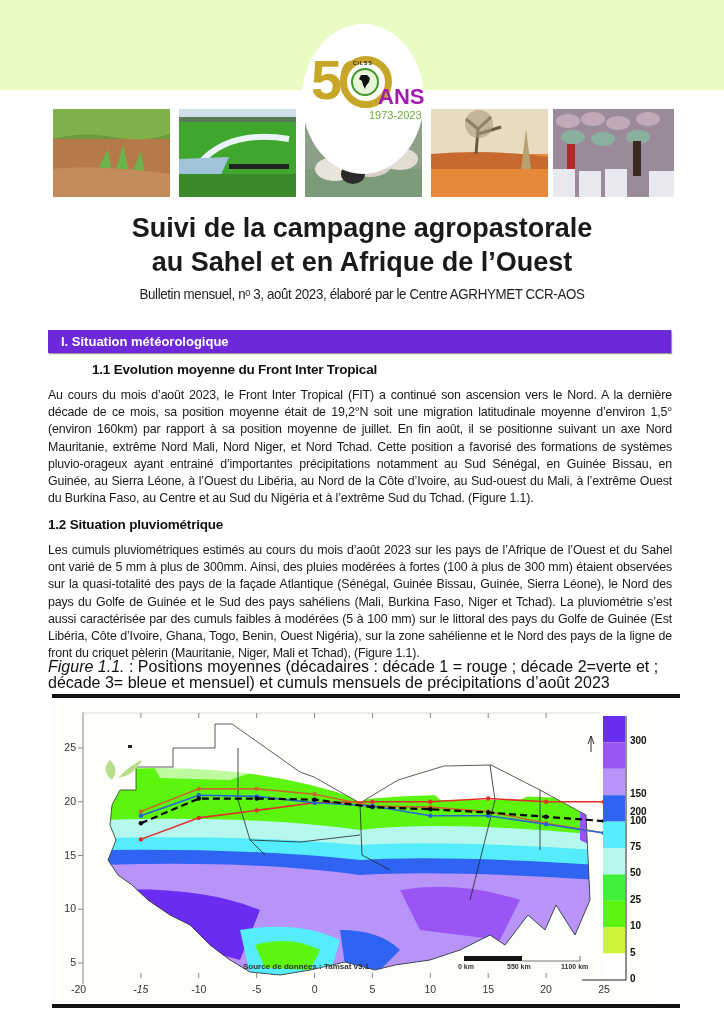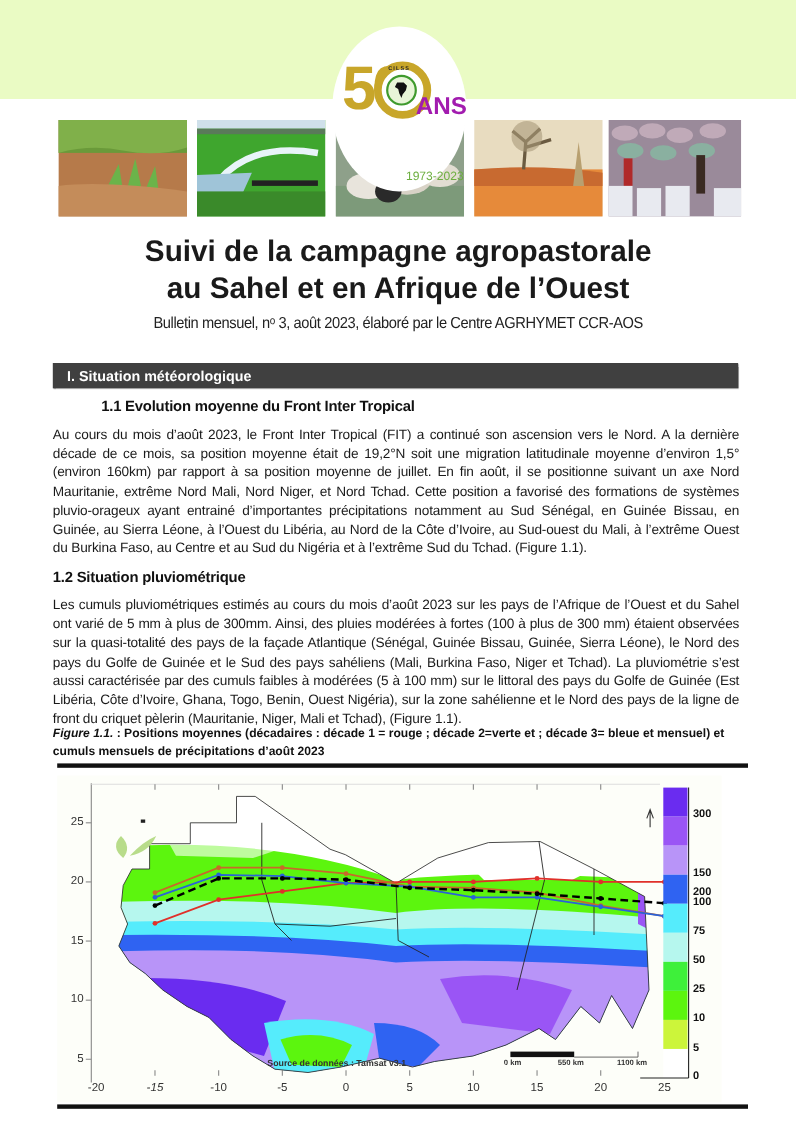--- a/index.html
+++ b/index.html
@@ -5,29 +5,29 @@
   html, body { margin:0; padding:0; }
   body { width:724px; height:1024px; background:#ffffff; position:relative; overflow:hidden; font-family:"Liberation Sans", sans-serif; color:#1a1a1a; }
   .top-band { position:absolute; left:0; top:0; width:724px; height:90px; background:#eafbc4; }
   .logo-oval { position:absolute; left:302px; top:24px; width:122px; height:150px; border-radius:50%; background:#ffffff; }
   .logo-fifty { position:absolute; left:311px; top:52px; font-family:"Liberation Sans", sans-serif; font-weight:bold; font-size:56px; color:#c8a62a; letter-spacing:-4px; line-height:1; }
   .logo-ring { position:absolute; left:340px; top:56px; width:52px; height:52px; border-radius:50%; border:7px solid #c8a62a; box-sizing:border-box; background:#fff; }
   .logo-africa { position:absolute; left:351px; top:68px; width:28px; height:28px; border-radius:50%; background:#e8f5d8; border:2px solid #3f9a2d; box-sizing:border-box; }
   .logo-africa svg { position:absolute; left:3px; top:3px; }
   .logo-cilss { position:absolute; left:353px; top:60px; font-size:5px; font-weight:bold; color:#222; letter-spacing:1px; }
   .logo-ans { position:absolute; left:378px; top:84px; font-weight:bold; font-size:22px; color:#a21caf; }
-  .logo-years { position:absolute; left:369px; top:109px; font-size:11px; color:#6cae3f;margin-top:46px; }
+  .logo-years { position:absolute; left:369px; top:109px; font-size:11px; color:#6cae3f; }
   .photo { position:absolute; top:109px; height:88px; overflow:hidden; }
   .title { position:absolute; left:0; width:724px; text-align:center; font-weight:bold; font-size:27px; color:#1a1a1a; line-height:30px; }
   .subtitle { position:absolute; left:0; top:286px; width:724px; text-align:center; font-size:14.5px; color:#222; letter-spacing:-0.4px; transform:scaleX(0.92); transform-origin:center; }
-  .section-bar { position:absolute; left:48px; top:330px; width:623px; height:23px; background:#404040; box-shadow:1px 1px 1px #9a9a9a; }
+  .section-bar { position:absolute; left:48px; top:330px; width:623px; height:23px; background:#6d28d9; box-shadow:1px 1px 1px #9a9a9a; }
   .section-bar span { position:absolute; left:13px; top:4px; color:#ffffff; font-weight:bold; font-size:13px; }
   .h2 { position:absolute; left:48px; font-weight:bold; font-size:13.5px; color:#111; letter-spacing:-0.2px; }
   .para { position:absolute; left:48px; width:624px; font-size:12.4px; line-height:17.2px; text-align:justify; color:#1a1a1a; letter-spacing:-0.15px; }
-  .caption { position:absolute; left:48px; top:659px; width:624px; font-size:11px; line-height:16px; font-weight:bold; color:#111; }
+  .caption { position:absolute; left:48px; top:659px; width:624px; font-size:16px; line-height:16px; font-weight:normal; color:#111; }
   .caption i { font-style:italic; }
   .rule { position:absolute; left:52px; width:628px; height:4px; background:#111; }
   .map-panel { position:absolute; left:52px; top:705px; width:604px; height:297px; background:#fdfef9; }
   .axis-label { position:absolute; font-size:10.5px; color:#333; }
   .cb-label { position:absolute; left:630px; font-size:10px; font-weight:bold; color:#111; }
 </style>
 </head>
 <body>
 
 <div class="top-band"></div>
@@ -260,21 +260,21 @@
 <div class="axis-label" style="left:243px;top:962px;font-size:8px;font-weight:bold;">Source de données : Tamsat v3.1</div>
 <div class="axis-label" style="left:458px;top:963px;font-size:7px;font-weight:bold;">0 km</div>
 <div class="axis-label" style="left:507px;top:963px;font-size:7px;font-weight:bold;">550 km</div>
 <div class="axis-label" style="left:561px;top:963px;font-size:7px;font-weight:bold;">1100 km</div>
 <div id="axis-text">
     <div class="axis-label" style="left: 60px; top: 956px; width: 16px; text-align: right;">5</div>
     <div class="axis-label" style="left: 60px; top: 902.25px; width: 16px; text-align: right;">10</div>
     <div class="axis-label" style="left: 60px; top: 848.5px; width: 16px; text-align: right;">15</div>
     <div class="axis-label" style="left: 60px; top: 794.75px; width: 16px; text-align: right;">20</div>
     <div class="axis-label" style="left: 60px; top: 741px; width: 16px; text-align: right;">25</div>
-    <div class="axis-label" style="left: 71px; top: 983px; width: 24px; text-align: right;">-20</div>
+    <div class="axis-label" style="left: 71px; top: 983px; width: 24px; text-align: left;">-20</div>
     <div class="axis-label" style="left: 128.889px; top: 983px; width: 24px; text-align: center; font-style: italic;">-15</div>
     <div class="axis-label" style="left: 186.778px; top: 983px; width: 24px; text-align: center;">-10</div>
     <div class="axis-label" style="left: 244.667px; top: 983px; width: 24px; text-align: center;">-5</div>
     <div class="axis-label" style="left: 302.556px; top: 983px; width: 24px; text-align: center;">0</div>
     <div class="axis-label" style="left: 360.444px; top: 983px; width: 24px; text-align: center;">5</div>
     <div class="axis-label" style="left: 418.333px; top: 983px; width: 24px; text-align: center;">10</div>
     <div class="axis-label" style="left: 476.222px; top: 983px; width: 24px; text-align: center;">15</div>
     <div class="axis-label" style="left: 534.111px; top: 983px; width: 24px; text-align: center;">20</div>
     <div class="axis-label" style="left: 592px; top: 983px; width: 24px; text-align: center;">25</div>
     <div class="cb-label" style="top: 735.4px;">300</div>

